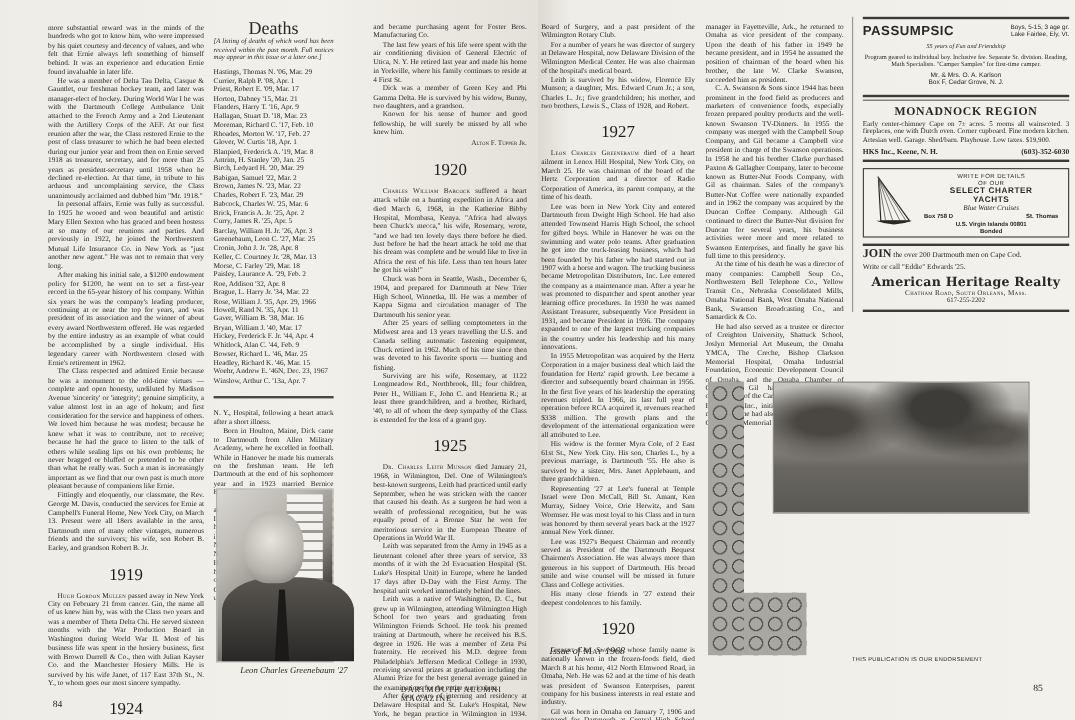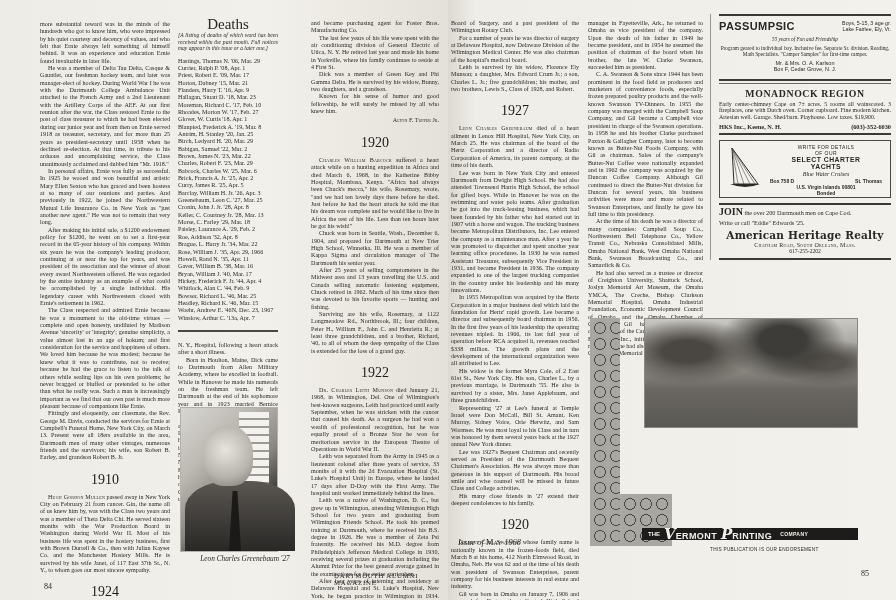--- a/index.html
+++ b/index.html
@@ -76,21 +76,21 @@
 <div class="page left">
 
   <div class="col" style="left:40px;top:21px;width:130px;">
     <p class="noind">more substantial reward was in the minds of the hundreds who got to know him, who were impressed by his quiet courtesy and decency of values, and who felt that Ernie always left something of himself behind. It was an experience and education Ernie found invaluable in later life.</p>
     <p>He was a member of Delta Tau Delta, Casque &amp; Gauntlet, our freshman hockey team, and later was manager-elect of hockey. During World War I he was with the Dartmouth College Ambulance Unit attached to the French Army and a 2nd Lieutenant with the Artillery Corps of the AEF. At our first reunion after the war, the Class restored Ernie to the post of class treasurer to which he had been elected during our junior year and from then on Ernie served 1918 as treasurer, secretary, and for more than 25 years as president-secretary until 1958 when he declined re-election. At that time, in tribute to his arduous and uncomplaining service, the Class unanimously acclaimed and dubbed him "Mr. 1918."</p>
     <p>In personal affairs, Ernie was fully as successful. In 1925 he wooed and won beautiful and artistic Mary Ellen Sexton who has graced and been hostess at so many of our reunions and parties. And previously in 1922, he joined the Northwestern Mutual Life Insurance Co. in New York as "just another new agent." He was not to remain that very long.</p>
     <p>After making his initial sale, a $1200 endowment policy for $1200, he went on to set a first-year record in the 65-year history of his company. Within six years he was the company's leading producer, continuing at or near the top for years, and was president of its association and the winner of about every award Northwestern offered. He was regarded by the entire industry as an example of what could be accomplished by a single individual. His legendary career with Northwestern closed with Ernie's retirement in 1962.</p>
     <p>The Class respected and admired Ernie because he was a monument to the old-time virtues — complete and open honesty, undiluted by Madison Avenue 'sincerity' or 'integrity'; genuine simplicity, a value almost lost in an age of hokum; and first consideration for the service and happiness of others. We loved him because he was modest; because he knew what it was to contribute, not to receive; because he had the grace to listen to the talk of others while sealing lips on his own problems; he never bragged or bluffed or pretended to be other than what he really was. Such a man is increasingly important as we find that our own past is much more pleasant because of companions like Ernie.</p>
     <p>Fittingly and eloquently, our classmate, the Rev. George M. Davis, conducted the services for Ernie at Campbell's Funeral Home, New York City, on March 13. Present were all 18ers available in the area, Dartmouth men of many other vintages, numerous friends and the survivors; his wife, son Robert B. Earley, and grandson Robert B. Jr.</p>
 
-    <div class="yr">1910</div>
+    <div class="yr">1919</div>
     <p><span class="sc">Hugh Gordon Mullen</span><span> passed away in New York City on February 21 from cancer. Gin, the name all of us knew him by, was with the Class two years and was a member of Theta Delta Chi. He served sixteen months with the War Production Board in Washington during World War II. Most of his business life was spent in the hosiery business, first with Brown Durrell &amp; Co., then with Julian Kayser Co. and the Manchester Hosiery Mills. He is survived by his wife Janet, of 117 East 37th St., N. Y., to whom goes our most sincere sympathy.</span></p>
 
     <div class="yr">1924</div>
 
   </div>
 
   <div class="col" style="left:178px;top:21px;width:100px;">
     <div class="deaths-title">Deaths</div>
     <div class="deaths-note">[A listing of deaths of which word has been received within the past month. Full notices may appear in this issue or a later one.]</div>
     <div class="deaths-list" id="deaths-list">
@@ -151,21 +151,21 @@
     <p>Dick was a member of Green Key and Phi Gamma Delta. He is survived by his widow, Bunny, two daughters, and a grandson.</p>
     <p>Known for his sense of humor and good fellowship, he will surely be missed by all who knew him.</p>
     <div class="sig">Alton F. Tupper Jr.</div>
 
     <div class="yr">1920</div>
     <p><span class="sc">Charles William Babcock</span><span> suffered a heart attack while on a hunting expedition in Africa and died March 6, 1968, in the Katherine Bibby Hospital, Mombasa, Kenya. "Africa had always been Chuck's mecca," his wife, Rosemary, wrote, "and we had ten lovely days there before he died. Just before he had the heart attack he told me that his dream was complete and he would like to live in Africa the rest of his life. Less than ten hours later he got his wish!"</span></p>
     <p>Chuck was born in Seattle, Wash., December 6, 1904, and prepared for Dartmouth at New Trier High School, Winnetka, Ill. He was a member of Kappa Sigma and circulation manager of The Dartmouth his senior year.</p>
     <p>After 25 years of selling comptometers in the Midwest area and 13 years travelling the U.S. and Canada selling automatic fastening equipment, Chuck retired in 1962. Much of his time since then was devoted to his favorite sports — hunting and fishing.</p>
     <p>Surviving are his wife, Rosemary, at 1122 Longmeadow Rd., Northbrook, Ill.; four children, Peter H., William F., John C. and Henrietta R.; at least three grandchildren, and a brother, Richard, '40, to all of whom the deep sympathy of the Class is extended for the loss of a grand guy.</p>
 
-    <div class="yr">1922</div>
+    <div class="yr">1925</div>
     <p><span class="sc">Dr. Charles Leith Munson</span><span> died January 21, 1968, in Wilmington, Del. One of Wilmington's best-known surgeons, Leith had practiced until early September, when he was stricken with the cancer that caused his death. As a surgeon he had won a wealth of professional recognition, but he was equally proud of a Bronze Star he won for meritorious service in the European Theatre of Operations in World War II.</span></p>
     <p>Leith was separated from the Army in 1945 as a lieutenant colonel after three years of service, 33 months of it with the 2d Evacuation Hospital (St. Luke's Hospital Unit) in Europe, where he landed 17 days after D-Day with the First Army. The hospital unit worked immediately behind the lines.</p>
     <p>Leith was a native of Washington, D. C., but grew up in Wilmington, attending Wilmington High School for two years and graduating from Wilmington Friends School. He took his premed training at Dartmouth, where he received his B.S. degree in 1926. He was a member of Zeta Psi fraternity. He received his M.D. degree from Philadelphia's Jefferson Medical College in 1930, receiving several prizes at graduation including the Alumni Prize for the best general average gained in the examinations for the entire curriculum.</p>
     <p>After four years of interning and residency at Delaware Hospital and St. Luke's Hospital, New York, he began practice in Wilmington in 1934. Leith was a former secretary of the Medical Society of Delaware, served as president of the New Castle County Medical Society in 1948, and was a member of the American Medical Association, a fellow of the American College of Surgeons, a member of the American</p>
   </div>
 
   <div class="folio" style="left:44px;top:582px;">84</div>
   <div class="running" style="left:334px;top:572px;">DARTMOUTH ALUMNI MAGAZINE</div>
 </div>
 
@@ -258,26 +258,20 @@
       <div class="ahr-addr">Chatham Road, South Orleans, Mass.</div>
       <div class="ahr-ph">617-255-2202</div>
       <div class="thick"></div>
     </div>
   </div>
 
   <div class="vp">
     <div class="vp-pattern"></div>
     <div class="vp-pattern2"></div>
     <div class="vp-engrave"></div>
-    <div class="vp-banner">
-      <span class="the">THE</span>
-      <span><span class="cap">V</span><span class="big">ERMONT</span></span>
-      <span><span class="cap">P</span><span class="big">RINTING</span></span>
-      <span class="co">COMPANY</span>
-    </div>
     <div class="vp-endorse">THIS PUBLICATION IS OUR ENDORSEMENT</div>
   </div>
 
   <div class="issue" style="left:10px;top:538px;">
     <span>Issue</span>
     <span>of</span>
     <span class="sc">May</span>
     <span>1968</span>
   </div>
   <div class="folio" style="left:413px;top:569px;">85</div>

